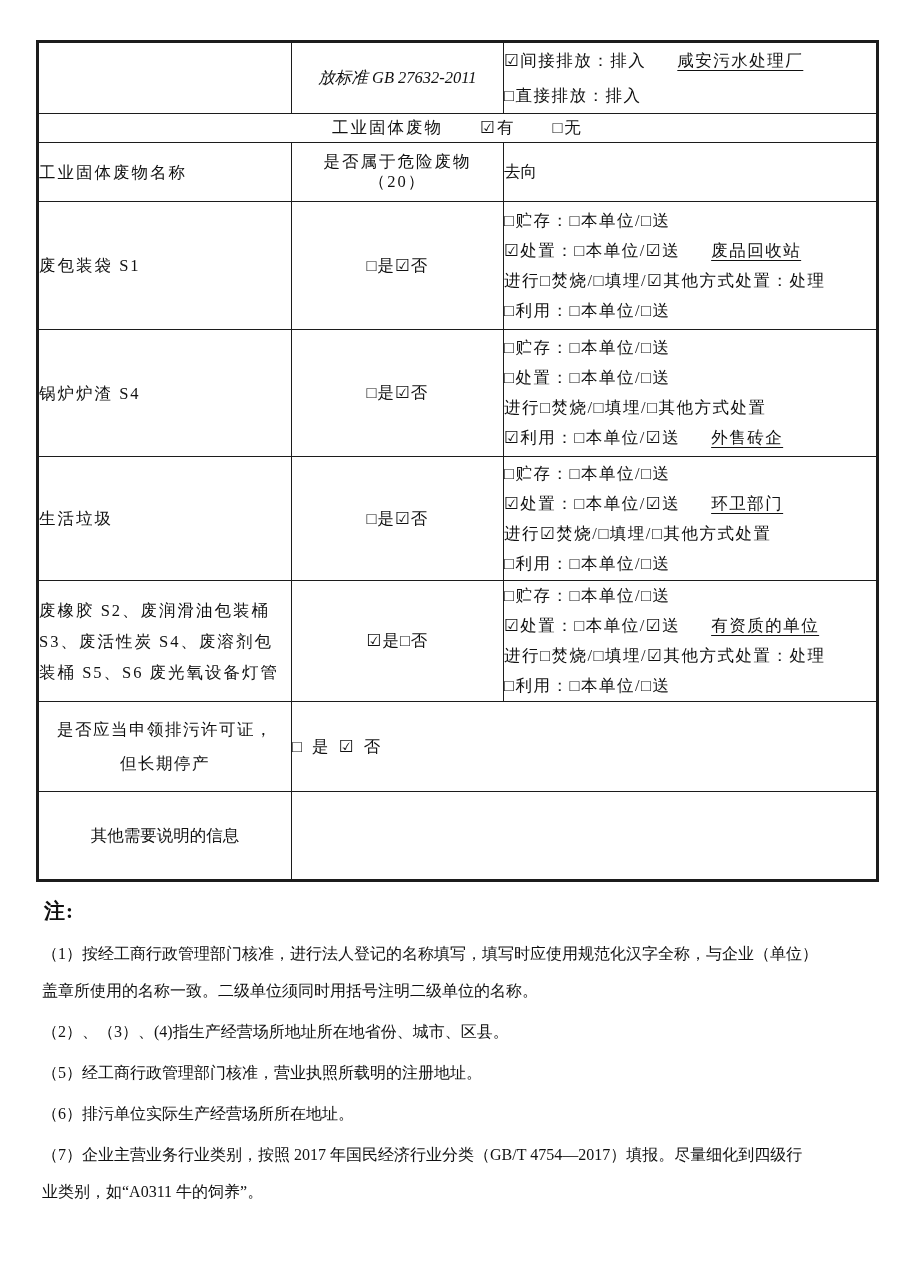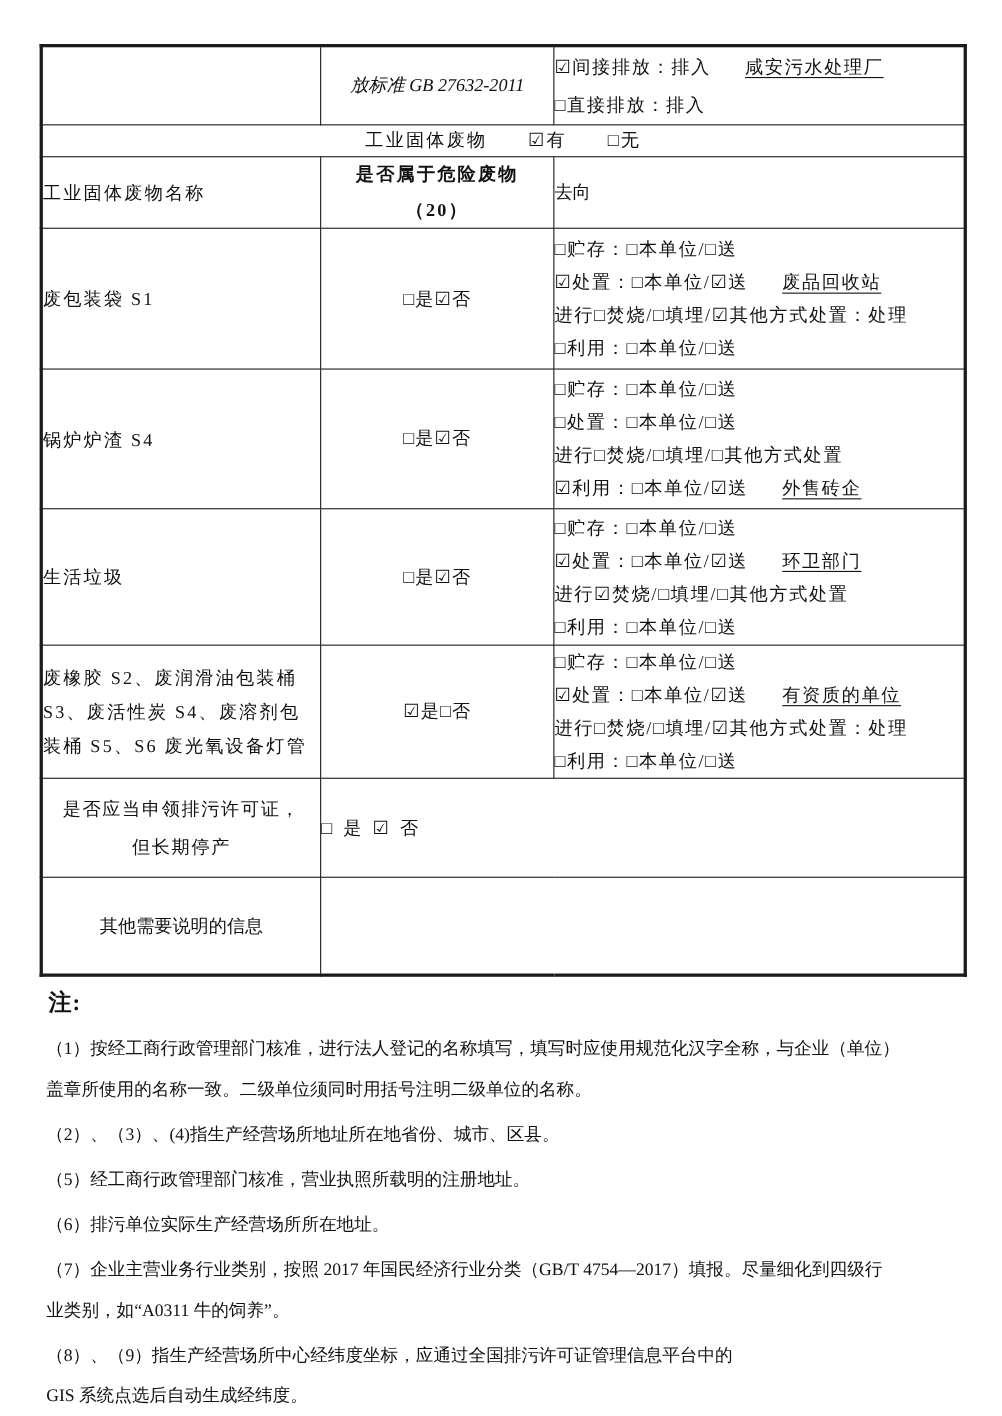--- a/index.html
+++ b/index.html
@@ -32,21 +32,21 @@
 
   .name-cell{
     padding-left:14px;
     letter-spacing:2px;
     line-height:31px;
     white-space:pre-line;
   }
   .center{text-align:center;}
   .pre{white-space:pre-line;}
   .topcell{vertical-align:top;padding-top:6px;font-style:italic;}
-  .hdr2{line-height:32px;letter-spacing:2px;font-weight:bold;}
+  .hdr2{line-height:20px;letter-spacing:2px;}
   .banner{letter-spacing:2px;}
   .hazard{letter-spacing:1px;}
   .dest{padding-left:10px;}
   .dest .line{line-height:30px;white-space:nowrap;letter-spacing:1.5px;}
   .r1 .dest .line{line-height:35px;}
   .u{text-decoration:underline;text-underline-offset:4px;text-decoration-thickness:1px;margin-left:31px;}
   .permit-label{line-height:34px;letter-spacing:1.5px;}
   .permit-answer{padding-left:28px;letter-spacing:3px;}
 
   .notes{
@@ -159,17 +159,15 @@
 
   <div class="notes">
     <div class="notes-title">注:</div>
     <p>（1）按经工商行政管理部门核准，进行法人登记的名称填写，填写时应使用规范化汉字全称，与企业（单位）
 盖章所使用的名称一致。二级单位须同时用括号注明二级单位的名称。</p>
     <p>（2）、（3）、(4)指生产经营场所地址所在地省份、城市、区县。</p>
     <p>（5）经工商行政管理部门核准，营业执照所载明的注册地址。</p>
     <p>（6）排污单位实际生产经营场所所在地址。</p>
     <p>（7）企业主营业务行业类别，按照 2017 年国民经济行业分类（GB/T 4754—2017）填报。尽量细化到四级行
 业类别，如“A0311 牛的饲养”。</p>
-    <p>（8）、（9）指生产经营场所中心经纬度坐标，应通过全国排污许可证管理信息平台中的
-GIS 系统点选后自动生成经纬度。</p>
   </div>
 
 </div>
 
 </body></html>

